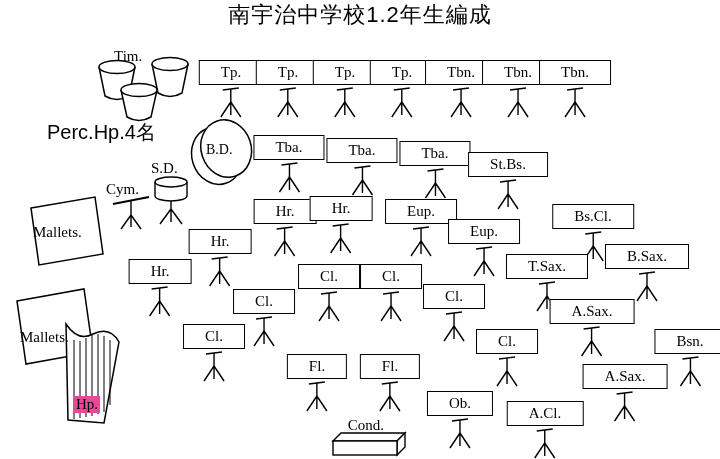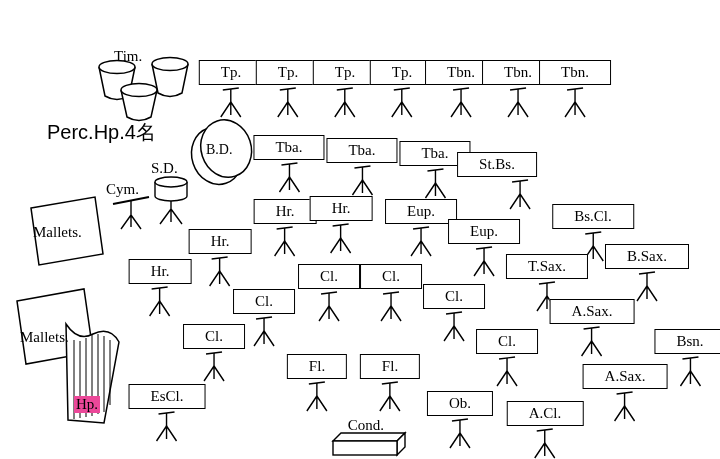--- a/index.html
+++ b/index.html
@@ -157,21 +157,21 @@
 
   <div class="stand-group" style="left: 435px; top: 141px;">
     <div class="label-box">Tba.</div>
     <svg class="stand-icon" width="34" height="34" viewBox="0 0 34 34" fill="none" stroke="#000" stroke-width="1.4">
       <path d="M9,4 L25,2"></path>
       <path d="M17,3 L17,16"></path>
       <path d="M17,16 L7,31 M17,16 L27,31 M17,16 L17,29"></path>
     </svg>
   </div>
 
-  <div class="stand-group" style="left: 497px; top: 152px; align-items: flex-end;">
+  <div class="stand-group" style="left: 508px; top: 152px;">
     <div class="label-box">St.Bs.</div>
     <svg class="stand-icon" width="34" height="34" viewBox="0 0 34 34" fill="none" stroke="#000" stroke-width="1.4">
       <path d="M9,4 L25,2"></path>
       <path d="M17,3 L17,16"></path>
       <path d="M17,16 L7,31 M17,16 L27,31 M17,16 L17,29"></path>
     </svg>
   </div>
 
   <div class="stand-group" style="left: 285px; top: 199px;">
     <div class="label-box">Hr.</div>
@@ -337,28 +337,20 @@
 
   <div class="stand-group" style="left: 690px; top: 329px;">
     <div class="label-box">Bsn.</div>
     <svg class="stand-icon" width="34" height="34" viewBox="0 0 34 34" fill="none" stroke="#000" stroke-width="1.4">
       <path d="M9,4 L25,2"></path>
       <path d="M17,3 L17,16"></path>
       <path d="M17,16 L7,31 M17,16 L27,31 M17,16 L17,29"></path>
     </svg>
   </div>
 
-  <div class="stand-group" style="left: 167px; top: 384px;">
-    <div class="label-box">EsCl.</div>
-    <svg class="stand-icon" width="34" height="34" viewBox="0 0 34 34" fill="none" stroke="#000" stroke-width="1.4">
-      <path d="M9,4 L25,2"></path>
-      <path d="M17,3 L17,16"></path>
-      <path d="M17,16 L7,31 M17,16 L27,31 M17,16 L17,29"></path>
-    </svg>
-  </div>
 
 
   <div class="stand-group" style="left: 460px; top: 391px;">
     <div class="label-box">Ob.</div>
     <svg class="stand-icon" width="34" height="34" viewBox="0 0 34 34" fill="none" stroke="#000" stroke-width="1.4">
       <path d="M9,4 L25,2"></path>
       <path d="M17,3 L17,16"></path>
       <path d="M17,16 L7,31 M17,16 L27,31 M17,16 L17,29"></path>
     </svg>
   </div>
@@ -375,20 +367,21 @@
   <div class="stand-group" style="left: 625px; top: 364px;">
     <div class="label-box">A.Sax.</div>
     <svg class="stand-icon" width="34" height="34" viewBox="0 0 34 34" fill="none" stroke="#000" stroke-width="1.4">
       <path d="M9,4 L25,2"></path>
       <path d="M17,3 L17,16"></path>
       <path d="M17,16 L7,31 M17,16 L27,31 M17,16 L17,29"></path>
     </svg>
   </div>
 </div>
 
+  <div class="title">南宇治中学校1.2年生編成</div>
   <div class="perc-label" style="left:114px; top:48px;">Tim.</div>
   <div class="perc-label big" style="left:47px; top:121px;">Perc.Hp.4名</div>
   <div class="perc-label small" style="left:206px; top:142px;">B.D.</div>
   <div class="perc-label" style="left:151px; top:160px;">S.D.</div>
   <div class="perc-label" style="left:106px; top:181px;">Cym.</div>
   <div class="perc-label" style="left:33px; top:224px;">Mallets.</div>
   <div class="perc-label" style="left:20px; top:329px;">Mallets.</div>
   <div class="perc-label onwhite" style="left:74px; top:396px;">Hp.</div>
   <div class="perc-label centered" style="left:366px; top:417px;">Cond.</div>
 

